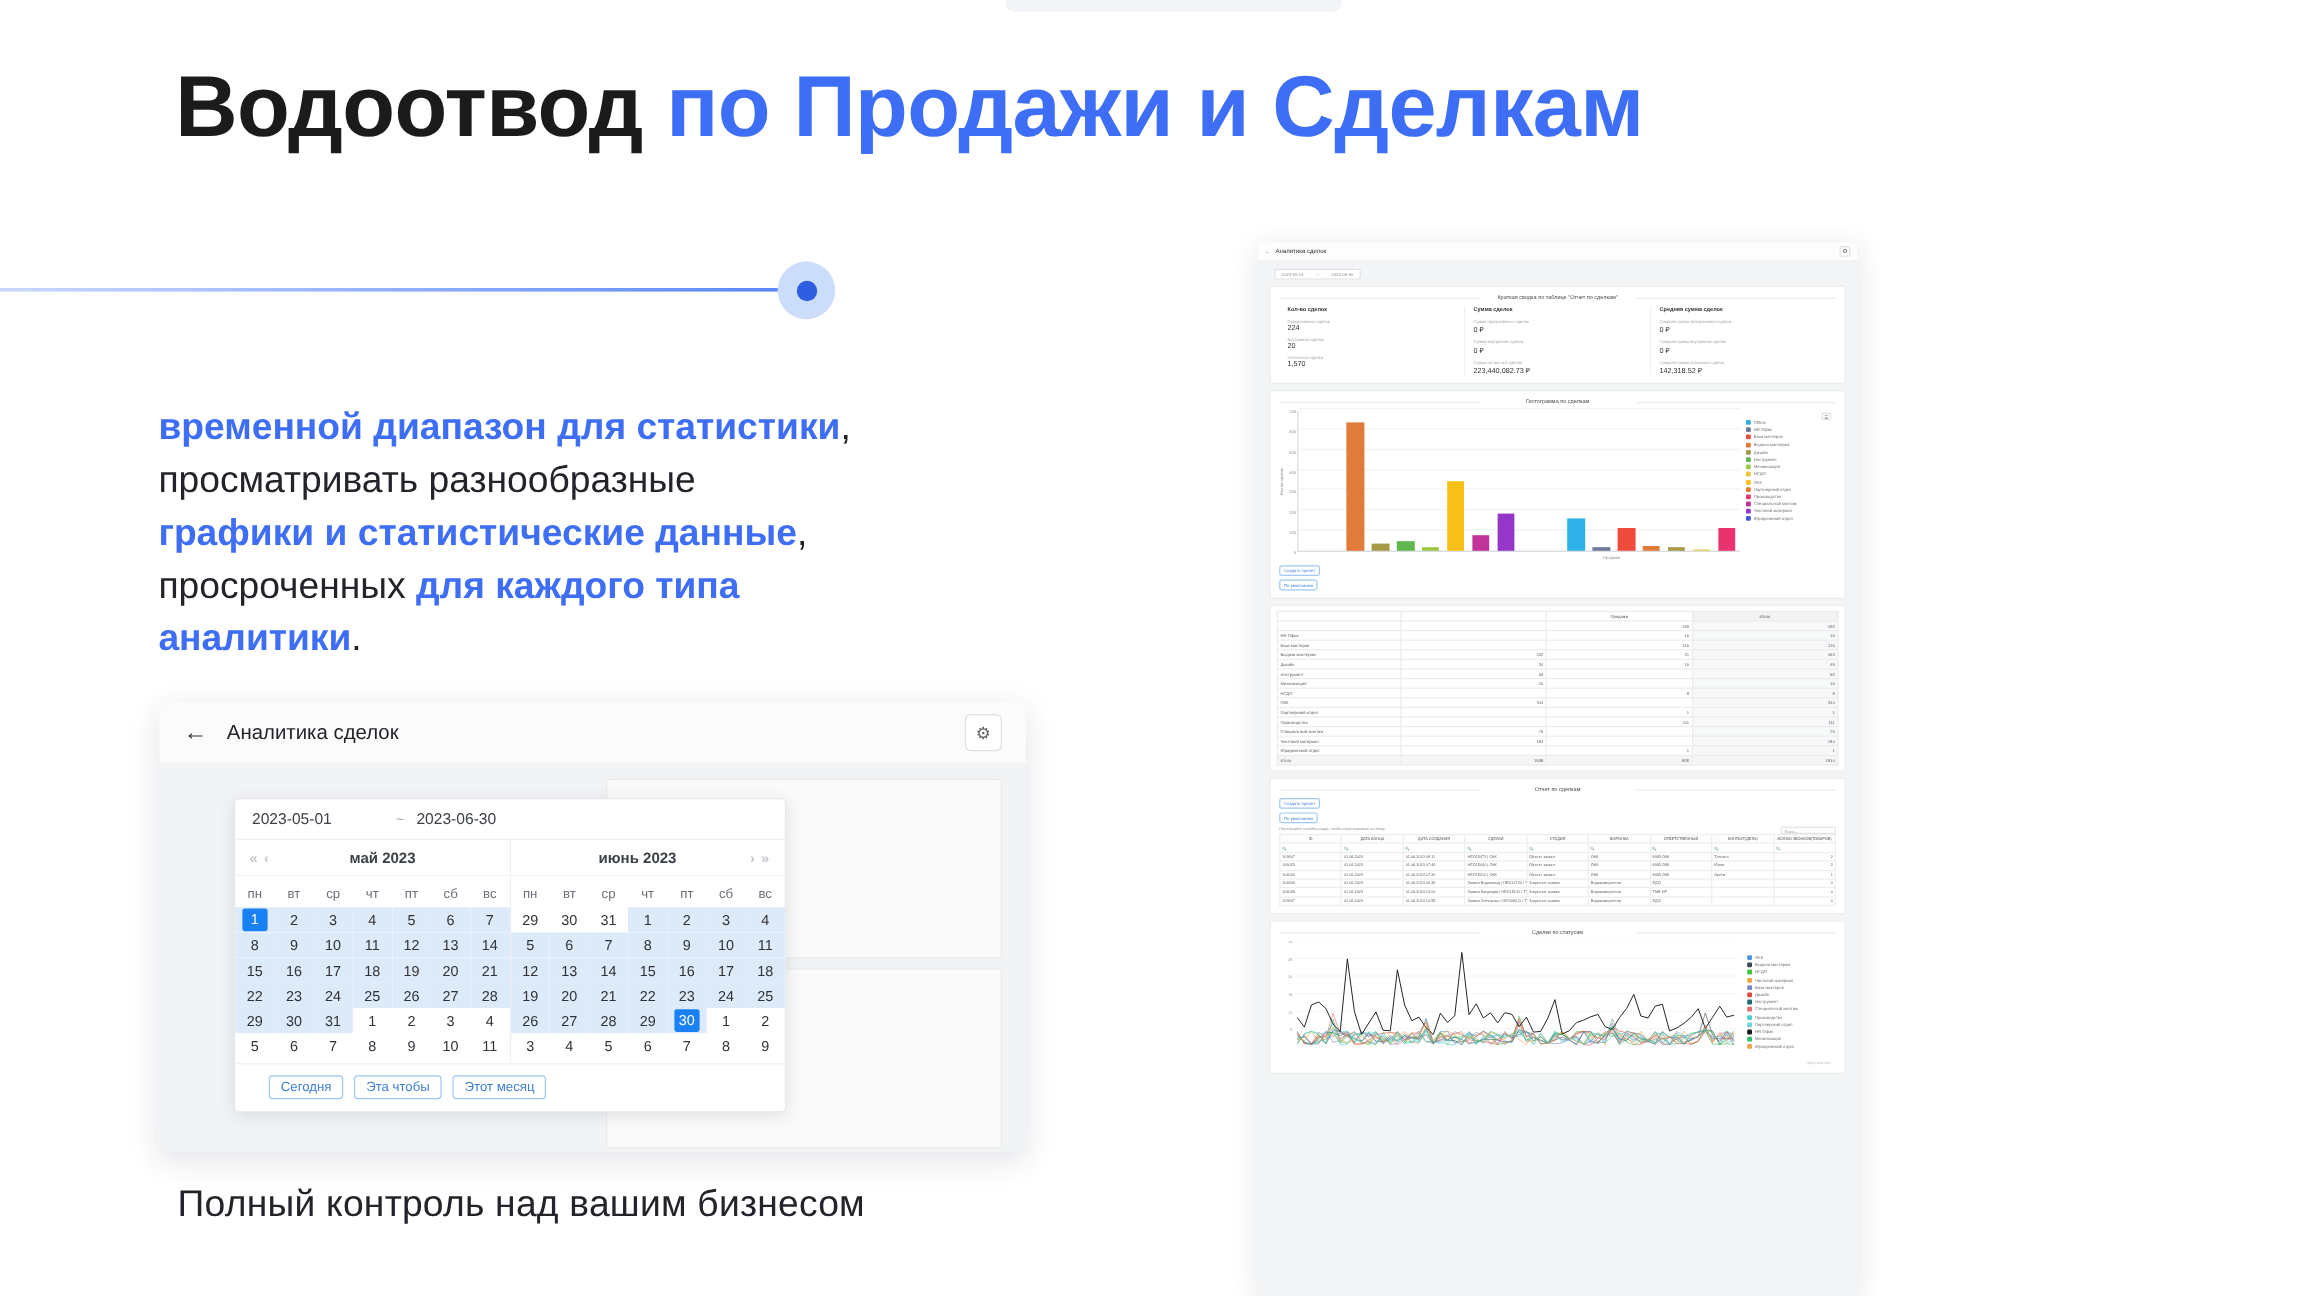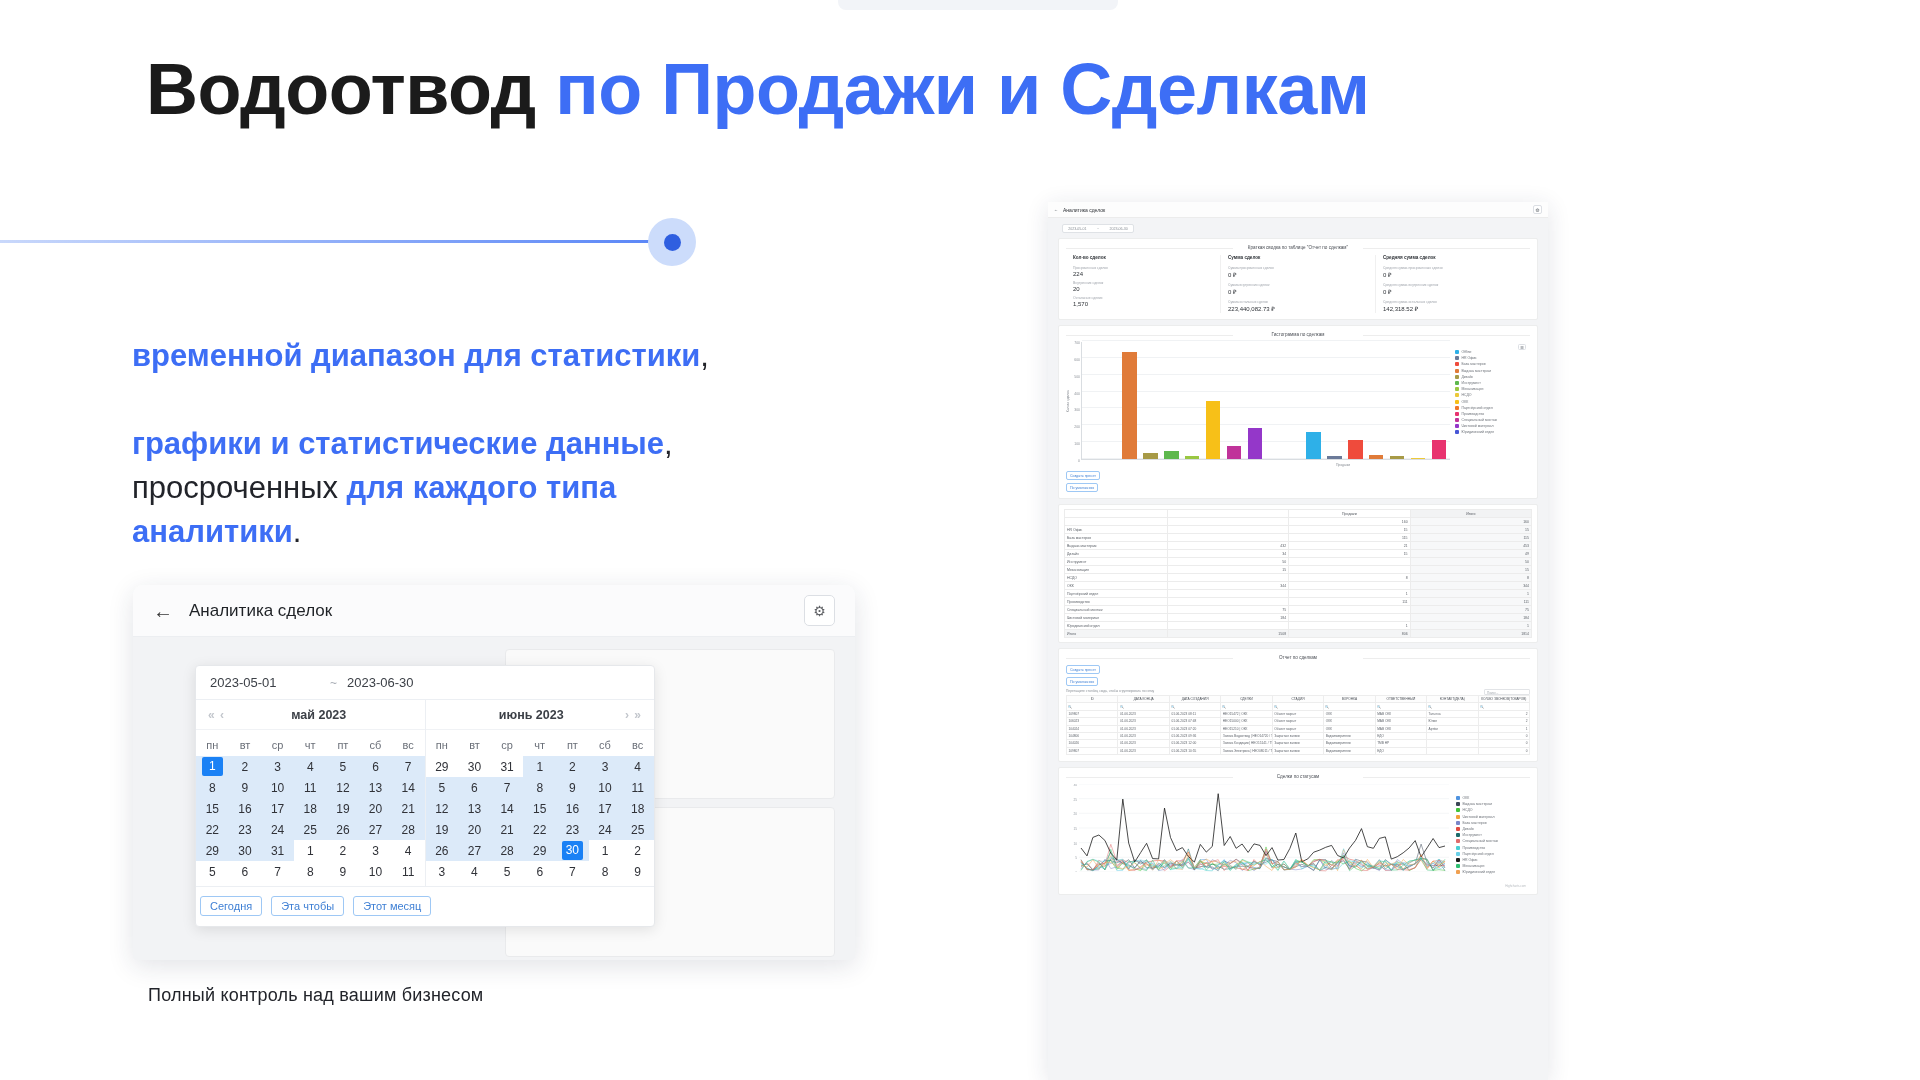--- a/index.html
+++ b/index.html
@@ -36,21 +36,21 @@
   .divider-dot-inner{ width:17px; height:17px; border-radius:50%; background:#2f5fe0; }
   
   .body-copy{
     position:absolute; left:132px; top:290px; width:690px;
     font-size:31px; line-height:1.42; color:#22242a; font-weight:400;
   }
   .body-copy b{ color:#3d6ef5; font-weight:700; }
   
   .caption{
     position:absolute; left:148px; top:985px;
-    font-size:18px; color:#22242a; letter-spacing:.2px;
+    font-size:31px; color:#22242a; letter-spacing:.2px;
   }
   
   .ui-card{
     position:absolute; left:133px; top:585px; width:722px; height:375px;
     background:#fdfdfd; border-radius:10px 10px 2px 2px;
     box-shadow:0 6px 26px rgba(30,40,70,.13);
     overflow:hidden;
   }
   .ui-card-header{
     height:52px; background:#fbfbfc; border-bottom:1px solid #eceef1;
@@ -104,21 +104,21 @@
     padding:0; position:relative;
   }
   td.inrange{ background:#dceaf9; }
   td.muted{ color:#c3c6cb; }
   td.endpoint span{
     display:inline-block; width:21px; height:19px; line-height:19px;
     background:#1a81f5; color:#fff; border-radius:2px;
   }
   td.endpoint{ background:#dceaf9; }
   .cal-shortcuts{
-    display:flex; gap:9px; padding:9px 4px 10px;
+    display:flex; gap:9px; padding:9px 28px 10px;
     border-top:1px solid #eceff3;
     align-items:flex-end;
   }
   .chip{
     border:1px solid #9ec8f5; color:#3e7fd4; background:#fff;
     font-size:11px; padding:3px 9px; border-radius:3px;
   }
   
   .dash{
     position:absolute; left:1048px; top:202px; width:500px; height:878px;
@@ -230,21 +230,21 @@
 <div class="divider-wrap">
   <div class="divider-line"></div>
   <div class="divider-dot-outer">
     <div class="divider-dot-inner"></div>
   </div>
 </div>
 
 <div class="body-copy">
   <br>
   <b>временной диапазон для статистики</b><span>,</span><br>
-  <br>
+  <span>просматривать разнообразные</span><br>
   <b>графики и статистические данные</b><span>,</span><br>
   <span>просроченных </span><b>для каждого типа</b><br>
   <b>аналитики</b><span>.</span>
 </div>
 
 <div class="ui-card">
   <div class="ui-card-header">
     <span class="back-arrow">←</span>
     <span class="ui-card-title">Аналитика сделок</span>
     <span class="gear-btn">⚙</span>

